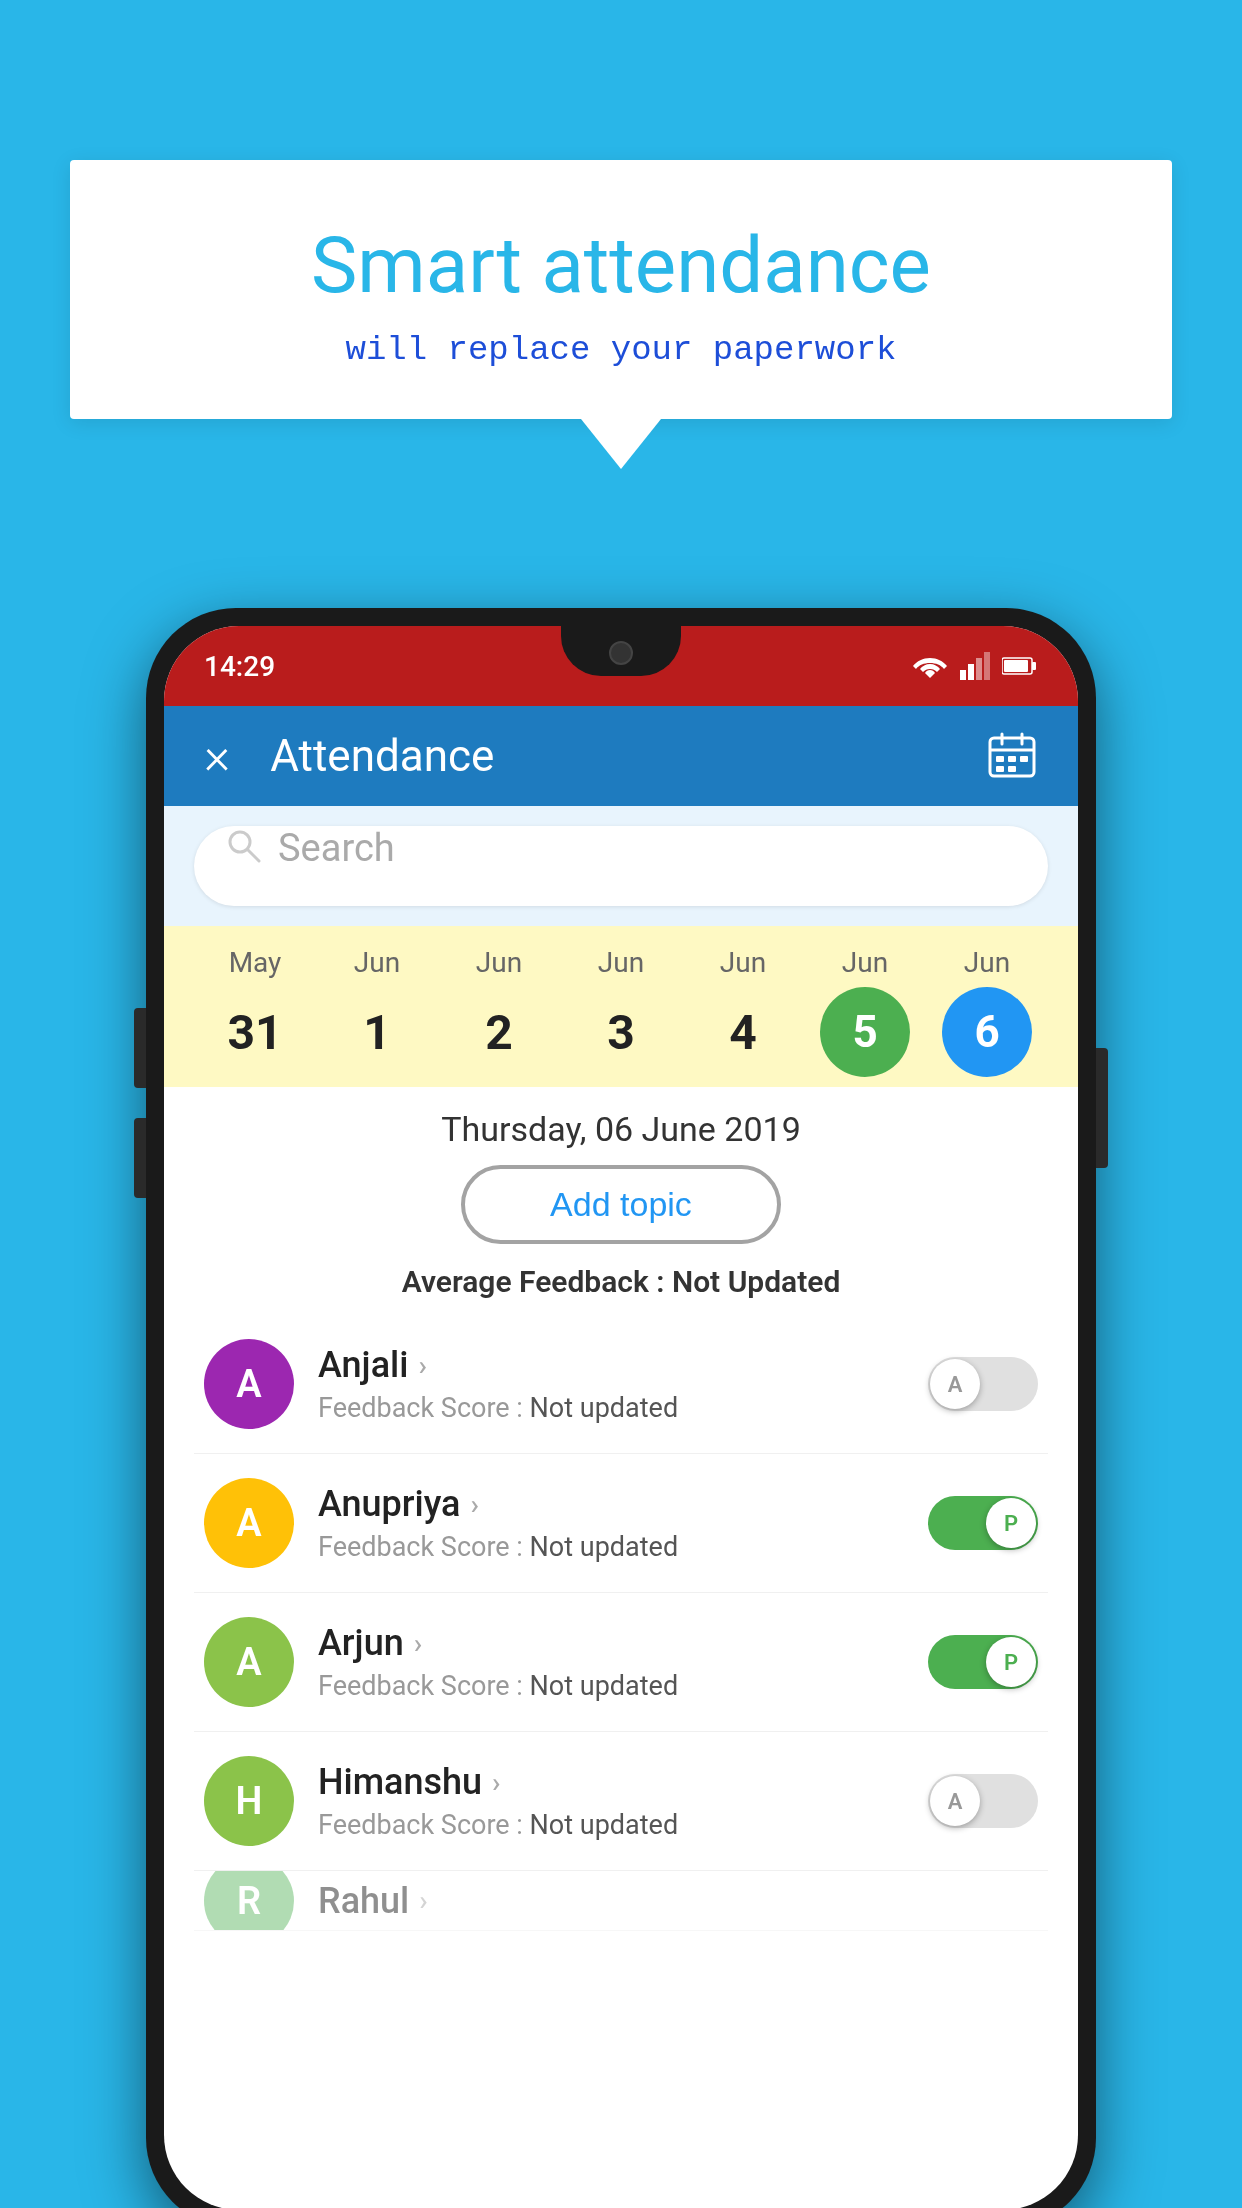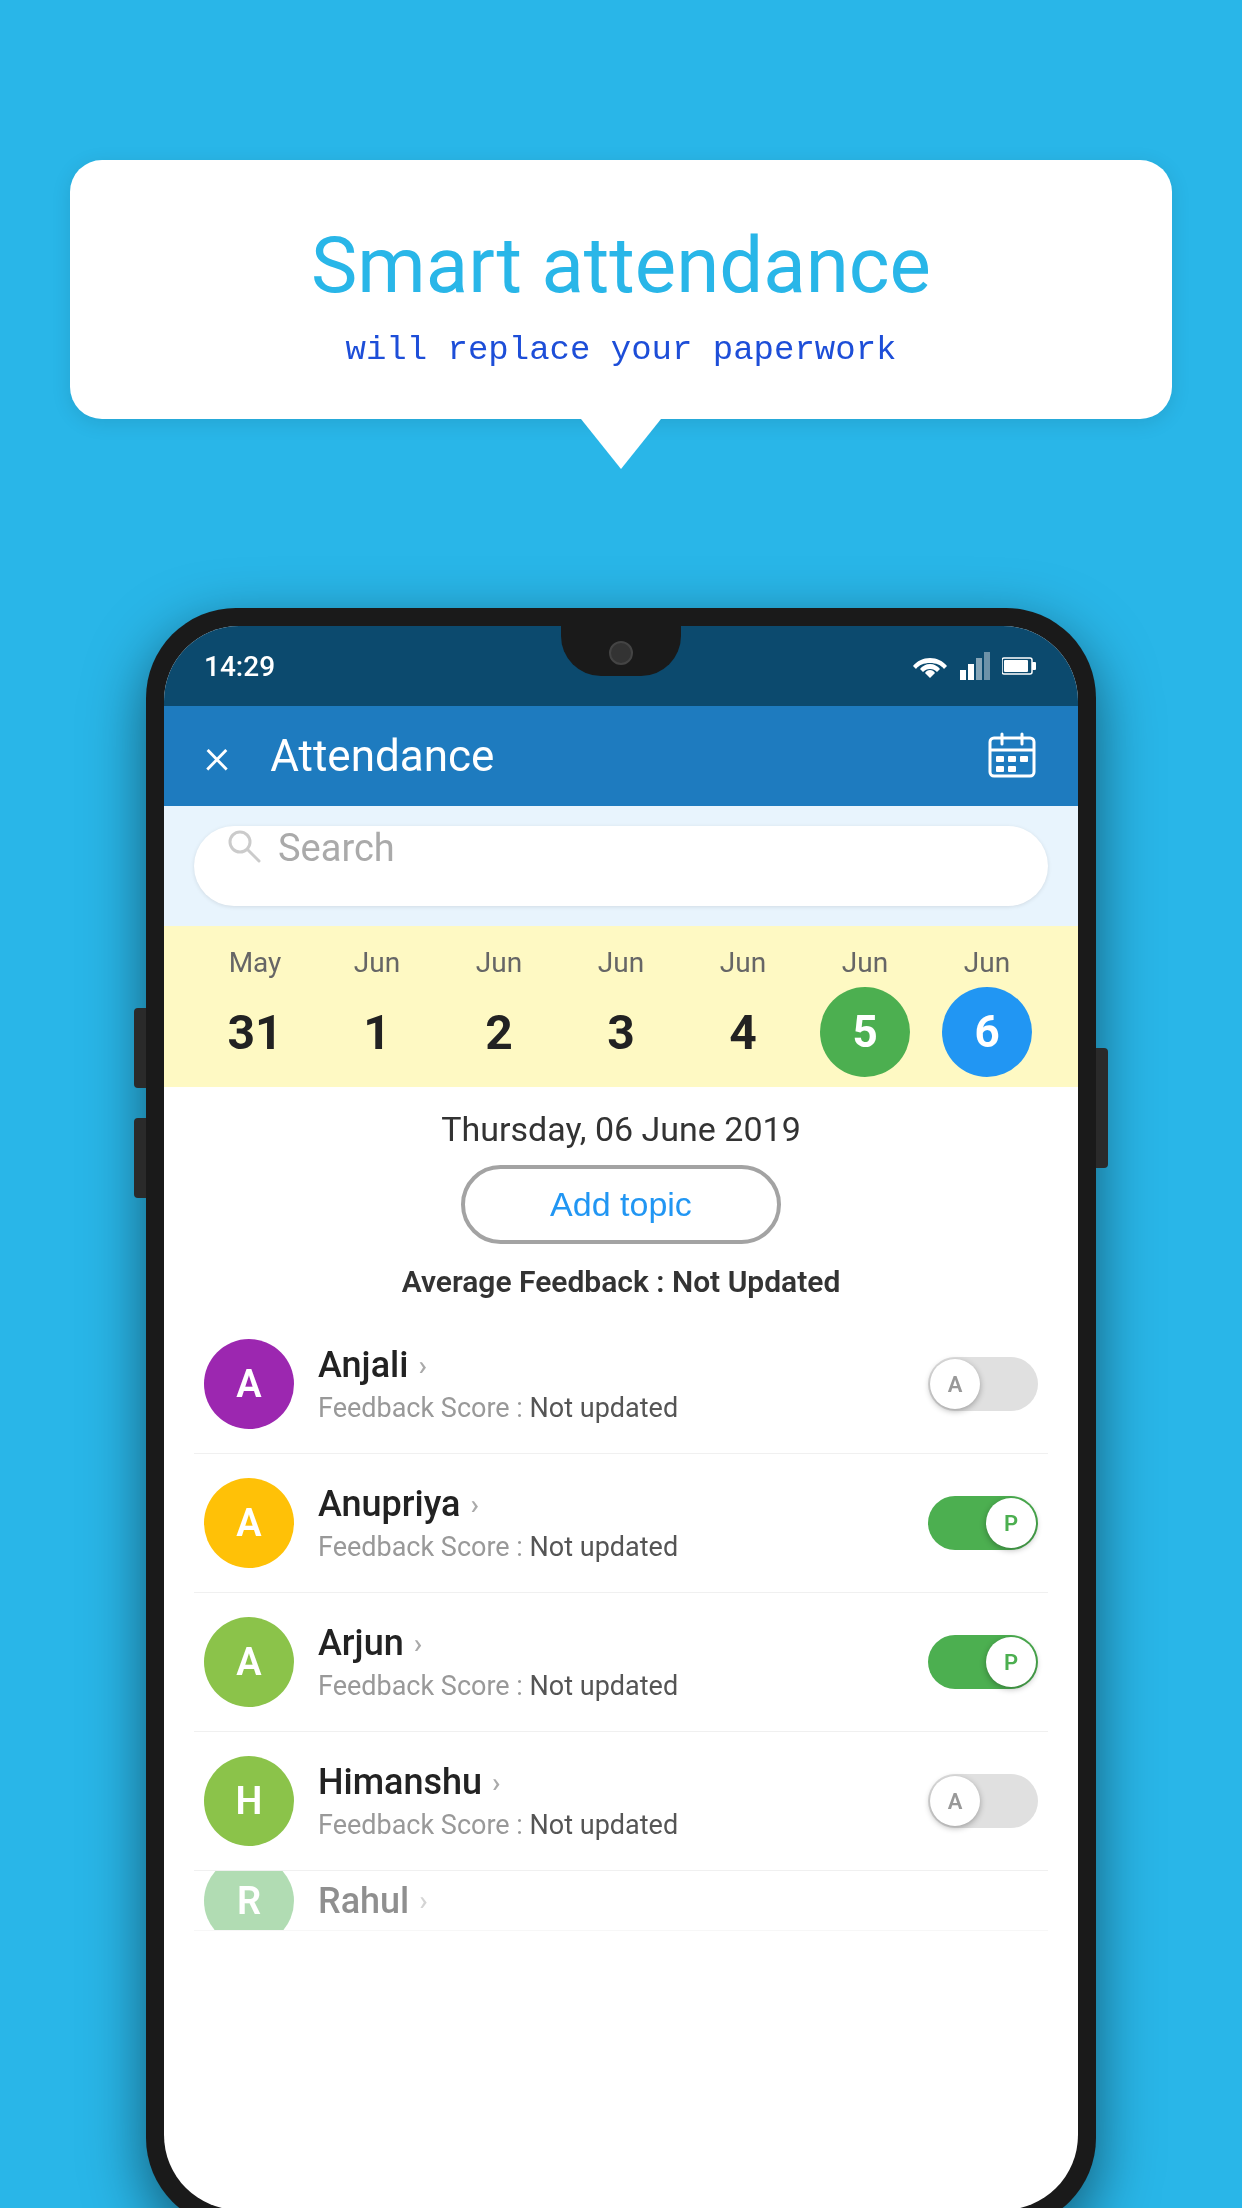--- a/index.html
+++ b/index.html
@@ -16,21 +16,21 @@
     
     .speech-bubble-container {
       position: absolute;
       top: 160px;
       left: 70px;
       right: 70px;
     }
 
     .speech-bubble {
       background: white;
-      border-radius: 32px;
+      border-radius: 4px;
       padding: 60px 44px 50px;
       text-align: center;
       box-shadow: 0 4px 20px rgba(0,0,0,0.1);
     }
 
     .speech-bubble-title {
       font-size: 78px;
       color: #29b6e8;
       font-weight: 400;
       margin-bottom: 20px;
@@ -70,21 +70,21 @@
       width: 100%;
       height: 100%;
       background: white;
       border-radius: 75px;
       overflow: hidden;
       position: relative;
     }
 
     
     .phone-notch-bar {
-      background: #0c4a6e;
+      background: #b91c1c;
       height: 80px;
       display: flex;
       align-items: center;
       justify-content: space-between;
       padding: 0 40px;
       position: relative;
     }
 
     .status-time {
       color: white;

